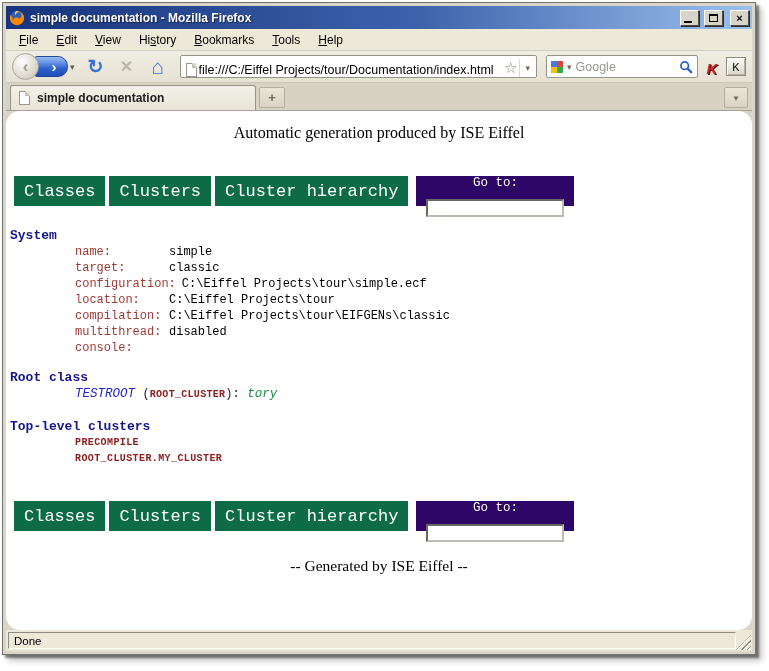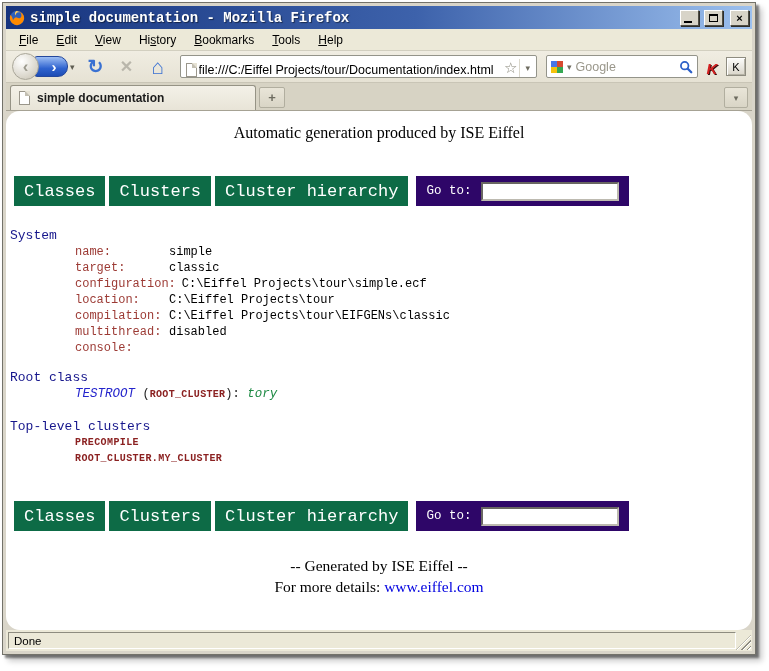--- a/index.html
+++ b/index.html
@@ -12,22 +12,22 @@
   .window {
     position:absolute; left:2px; top:2px; width:754px; height:653px;
     background:#d9d5c9; border:1px solid #73726a; padding:3px;
     box-shadow: 3px 3px 2px rgba(0,0,0,.45), 6px 6px 6px rgba(0,0,0,.22);
     display:flex; flex-direction:column;
   }
   .titlebar {
     height:23px; display:flex; align-items:center; gap:5px; padding:0 3px;
     background:linear-gradient(to right,#17347e 0%, #3d62ab 55%, #9cc0ee 100%);
   }
-  .titlebar .title { color:#fff; font-weight:bold; font-size:14px; flex:1;
-    text-shadow:1px 1px 1px rgba(0,0,0,.5); white-space:nowrap; overflow:hidden;font-family:Liberation Mono, monospace; }
+  .titlebar .title { color:#fff; font-weight:bold; font-size:12px; flex:1;
+    text-shadow:1px 1px 1px rgba(0,0,0,.5); white-space:nowrap; overflow:hidden; }
   .winbtn {
     width:19px; height:16px; background:#d8d4c8; position:relative;
     border:1px solid; border-color:#ffffff #4e4d45 #4e4d45 #ffffff;
     box-shadow: 1px 1px 0 #2e2d28; display:flex; align-items:center; justify-content:center;
     font-size:11px; font-weight:bold; color:#000; cursor:pointer;
   }
   .winbtn.close { margin-left:2px; }
   .glyph-min { position:absolute; left:3px; bottom:2px; width:8px; height:2px; background:#000; }
   .glyph-max { width:9px; height:8px; border:1px solid #000; border-top-width:2px; }
 
@@ -123,27 +123,27 @@
   .doc-header { margin-top:13px; text-align:center; font-family:"Liberation Serif", serif;
     font-size:16px; color:#000; }
   .nav-row { margin:34px 0 0 8px; display:flex; align-items:stretch; height:30px; }
   .nav-btn {
     background:var(--accent-green,#0d6b46); color:#fff; font-family:"Liberation Mono",monospace;
     font-size:17px; display:flex; align-items:center; padding:0 10px; margin-right:4px;
     cursor:pointer; white-space:nowrap;
   }
   .goto-block {
     background:var(--accent-purple,#2e0668); color:#fff; display:flex; align-items:center;
-    gap:9px; padding:0 10px 0 10px; margin-left:4px;
+    gap:9px; padding:0 10px 0 10px; margin-left:4px;flex-direction:column;
   }
   .goto-label { font-family:"Liberation Mono",monospace; font-size:12.5px; }
   .goto-input { width:138px; height:19px; border:2px inset #bdbab0; background:#fff;
     font-family:"Liberation Mono",monospace; font-size:12px; outline:none; }
 
-  .section-heading { margin:0 0 0 4px; font-size:13px; font-weight:normal;
+  .section-heading { margin:0 0 0 4px; font-size:13px; font-weight:bold;
     color:var(--heading-navy,#16168c); line-height:16px; }
   .mt22 { margin-top:22px; } .mt14 { margin-top:14px; } .mt16 { margin-top:16px; }
   .sys-rows { margin-left:69px; }
   .sys-row { display:flex; line-height:16px; font-size:12px; }
   .sys-label { color:var(--label-red,#9c3a34); min-width:88px; margin-right:6px; white-space:pre; }
   .sys-value { color:#000; white-space:pre; }
 
   .rootclass-line { margin-left:69px; line-height:17px; font-size:12.5px; }
   .class-link { color:var(--class-blue,#2424cc); font-style:italic; cursor:pointer; }
   .paren { color:#1a1a1a; font-size:12px; }
@@ -328,21 +328,20 @@
         <div class="nav-btn">Clusters</div>
         <div class="nav-btn">Cluster hierarchy</div>
         <div class="goto-block">
           <span class="goto-label">Go to:</span>
           <input class="goto-input" type="text" style="">
         </div>
       </div>
 
       <div class="footer">
         <div class="footer-line1">-- Generated by ISE Eiffel --</div>
-        <div class="footer-line2"><span>For more details: </span><span class="web-link">www.eiffel.com</span></div>
       </div>
     </div>
 
     <div class="statusbar">
       <div class="status-panel">
         <span>Done</span>
       </div>
       <div class="grip"></div>
     </div>
 

